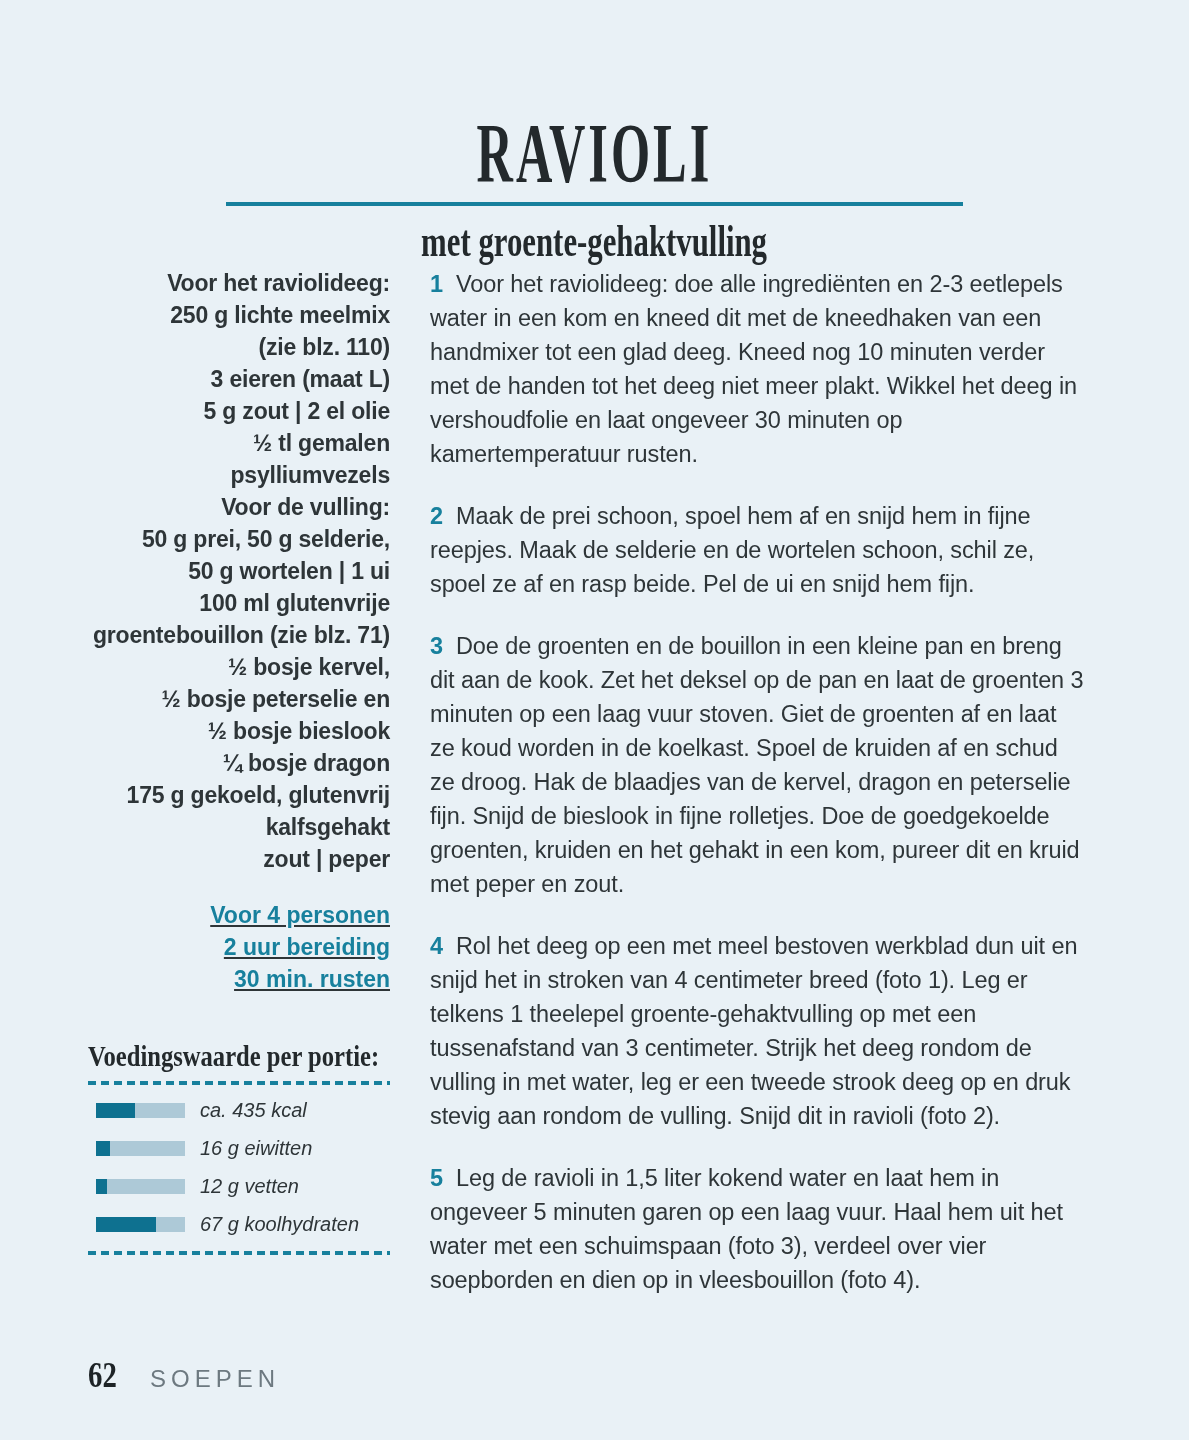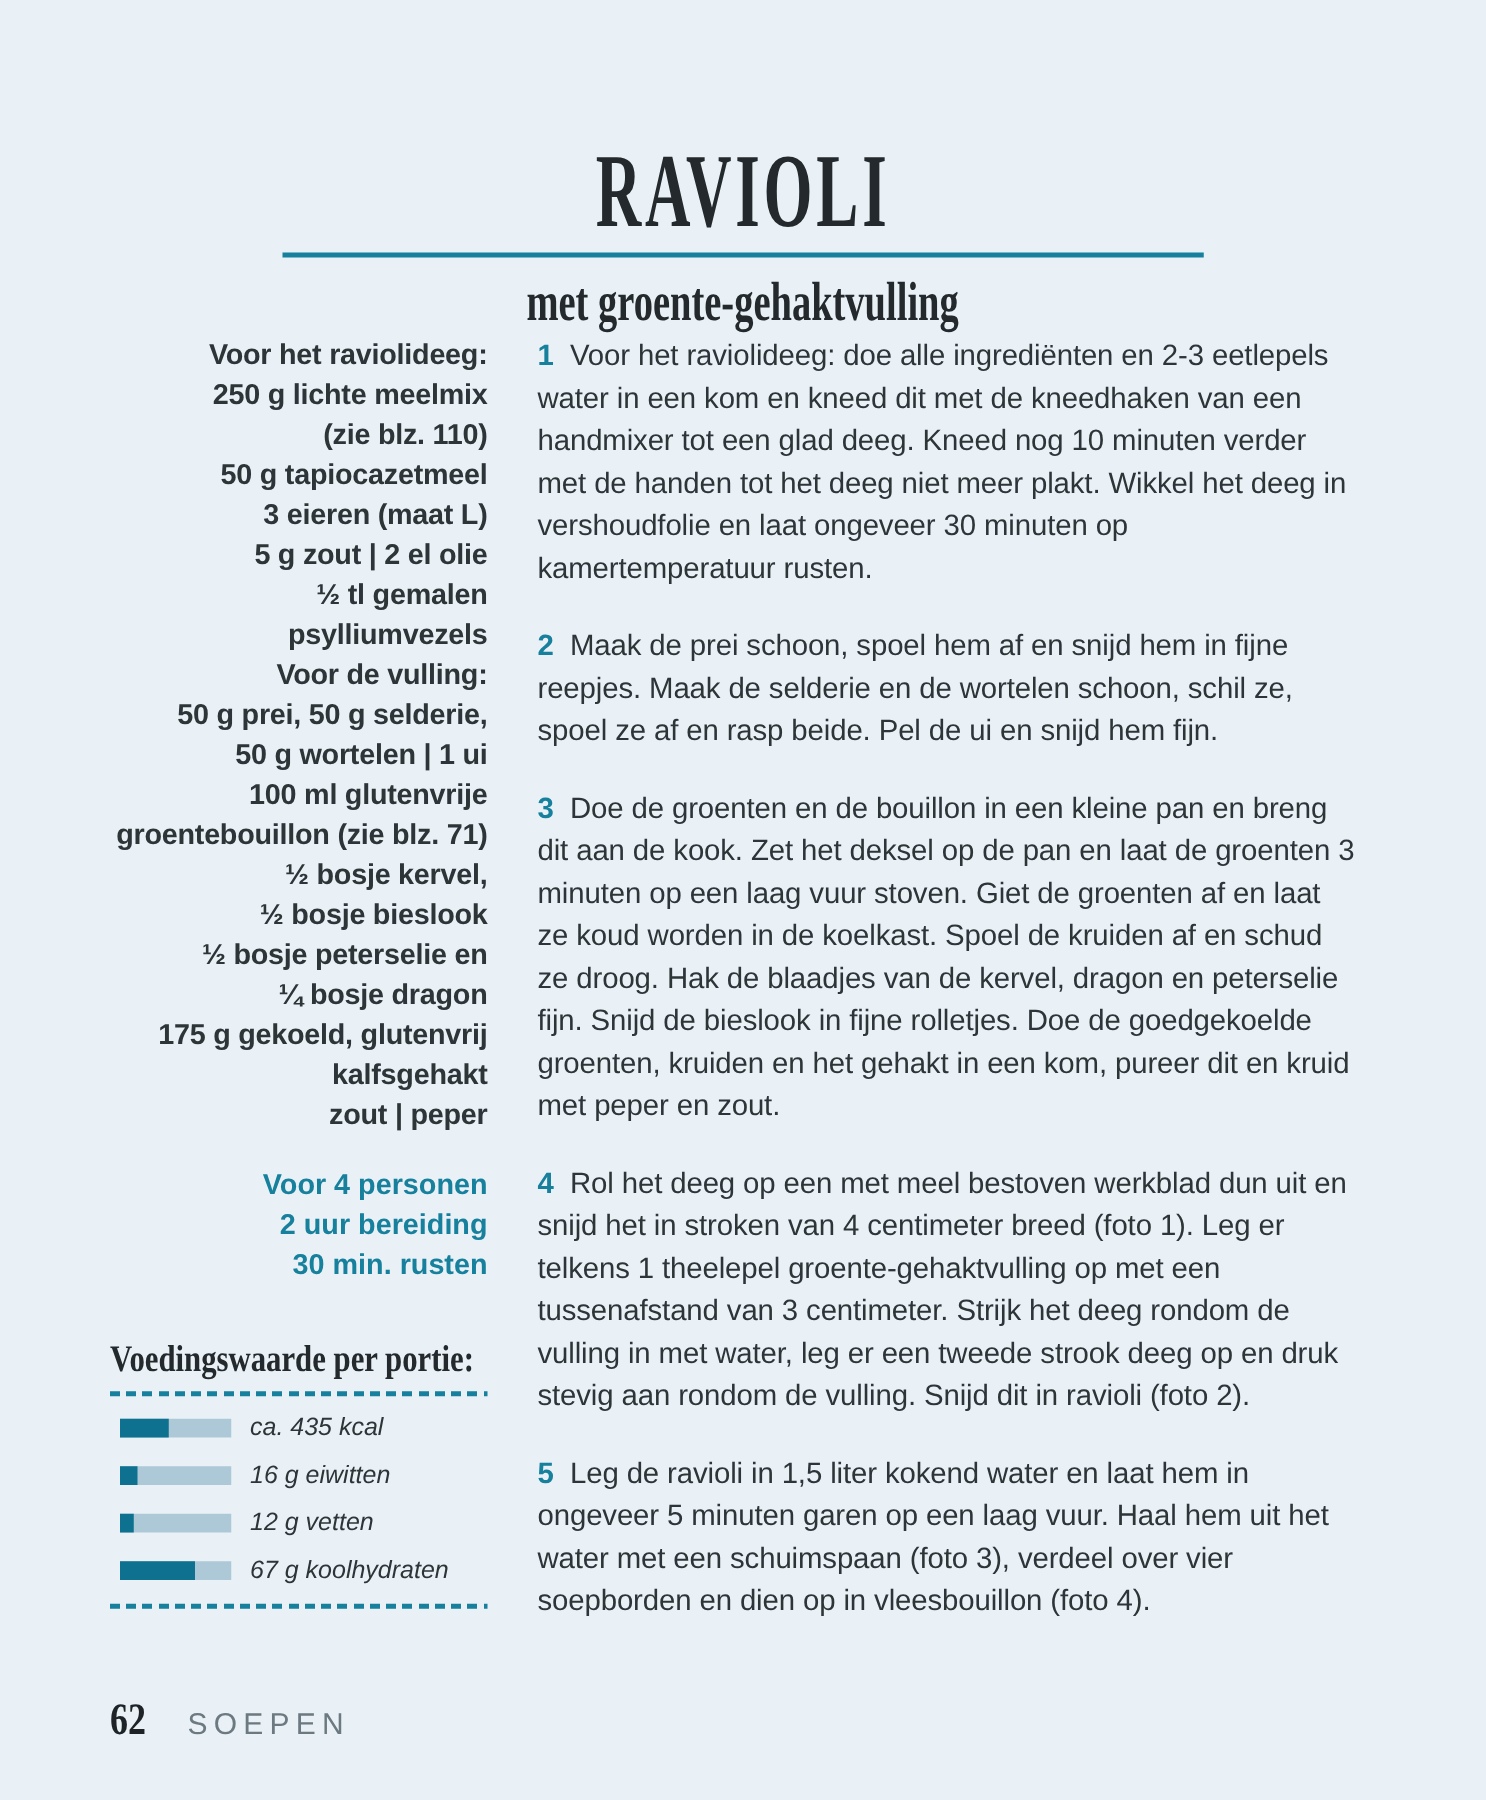--- a/index.html
+++ b/index.html
@@ -65,21 +65,21 @@
     margin-left:40px;
   }
   
   .ingredient-line{
     font-size:23px;
     line-height:32px;
     font-weight:700;
     letter-spacing:-.2px;
   }
   
-  .meta-block{margin-top:24px;}
+  .meta-block{margin-top:24px;text-decoration:underline;}
   .meta-line{
     font-size:23px;
     line-height:32px;
     font-weight:700;
     color:var(--accent);
   }
   
   .nutrition{margin-top:44px;text-align:left;}
   .nutrition-heading{
     display:inline-block;
@@ -177,43 +177,42 @@
     <div class="left-col">
 
       <div class="ingredients">
 
           <div class="ingredient-line">Voor het raviolideeg:</div>
 
           <div class="ingredient-line">250 g lichte meelmix</div>
 
           <div class="ingredient-line">(zie blz. 110)</div>
 
-          <div class="ingredient-line">50 g tapiocazetmeel</div>
 
           <div class="ingredient-line">3 eieren (maat L)</div>
 
           <div class="ingredient-line">5 g zout | 2 el olie</div>
 
           <div class="ingredient-line">½ tl gemalen psylliumvezels</div>
 
           <div class="ingredient-line">Voor de vulling:</div>
 
           <div class="ingredient-line">50 g prei, 50 g selderie,</div>
 
           <div class="ingredient-line">50 g wortelen | 1 ui</div>
 
           <div class="ingredient-line">100 ml glutenvrije</div>
 
           <div class="ingredient-line">groentebouillon (zie blz. 71)</div>
 
           <div class="ingredient-line">½ bosje kervel,</div>
 
+          <div class="ingredient-line">½ bosje peterselie en</div>
+
           <div class="ingredient-line">½ bosje bieslook</div>
-
-          <div class="ingredient-line">½ bosje peterselie en</div>
 
           <div class="ingredient-line">¼ bosje dragon</div>
 
           <div class="ingredient-line">175 g gekoeld, glutenvrij</div>
 
           <div class="ingredient-line">kalfsgehakt</div>
 
           <div class="ingredient-line">zout | peper</div>
         </div>
 

